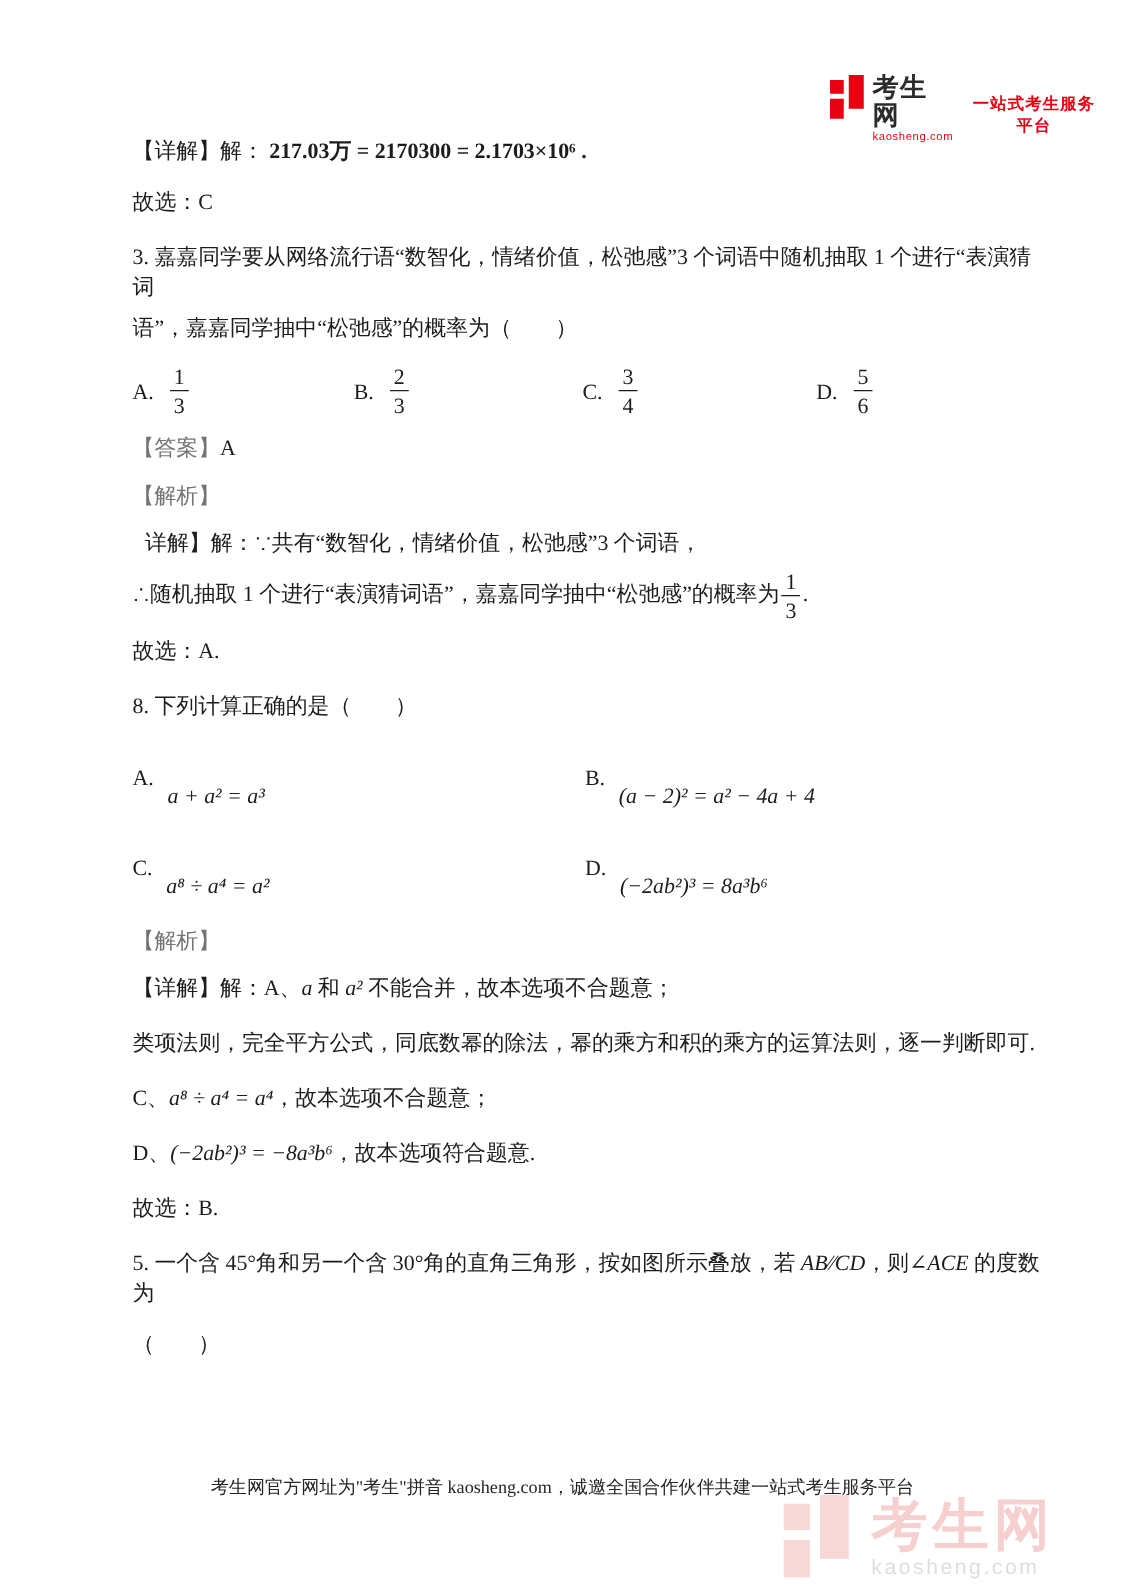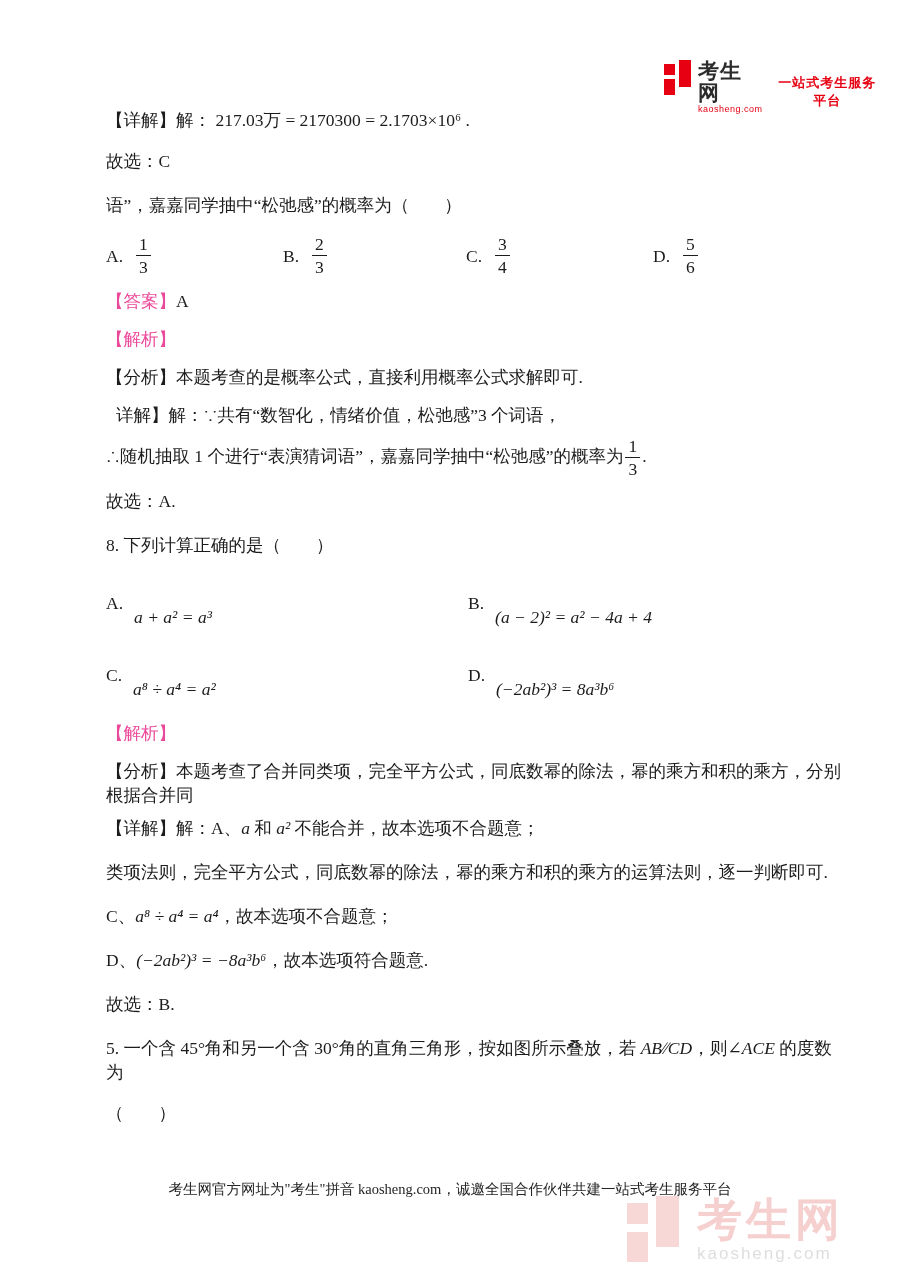--- a/index.html
+++ b/index.html
@@ -21,22 +21,22 @@
   .logo-textcol { margin-left:4px; }
   .logo-name { font-family:"Liberation Sans","DejaVu Sans",sans-serif; font-weight:bold; font-size:21px; line-height:22px; color:#2b2b2b; letter-spacing:1px; }
   .logo-domain { font-family:"Liberation Sans","DejaVu Sans",sans-serif; font-size:9px; color:#e60012; letter-spacing:0.5px; }
   .logo-tagline { margin:14px 0 0 10px; font-family:"Liberation Sans","DejaVu Sans",sans-serif; font-weight:bold; font-size:13px; color:#e60012; letter-spacing:1px;text-align:center; }
 
   
   .content { position:absolute; left:88px; top:108px; width:736px; font-size:17.5px; line-height:24px; }
   .content p { margin:0 0 14px; }
   .txt { font-style:normal; }
   .math { font-family:"Liberation Serif","DejaVu Serif",serif; font-style:italic;margin-top:28px; }
-  .mnum { font-family:"Liberation Serif","DejaVu Serif",serif; font-style:normal; }
-  .blue { color:#ec4899; }
+  .mnum { font-family:"Liberation Serif","DejaVu Serif",serif; font-style:normal;font-weight:bold; }
+  .blue { color:#737373; }
   .indent { padding-left:10px; }
 
   .frac { display:inline-flex; flex-direction:column; vertical-align:middle; text-align:center; line-height:1.15; font-style:normal; margin:0 2px; }
   .frac .num { display:block; border-bottom:1.4px solid #1c1c1c; padding:0 3px 1px; }
   .frac .den { display:block; padding-top:1px; }
 
   .opt-row3 { display:grid; grid-template-columns:177px 183px 187px 1fr; align-items:center; margin:0 0 12px; }
   .opt { display:inline-flex; align-items:center; }
   .opt .opt-label { margin-right:11px; }
 
@@ -78,20 +78,21 @@
   </div>
 
   <div class="content">
 
     <p class="gap-md">
       <span class="txt">【详解】解：</span>
       <span class="mnum">217.03万 = 2170300 = 2.1703×10⁶ .</span>
     </p>
     <p class="gap-lg">故选：C</p>
 
+    <p class="gap-sm">3. 嘉嘉同学要从网络流行语“数智化，情绪价值，松弛感”3 个词语中随机抽取 1 个进行“表演猜词</p>
     <p class="gap-md">语”，嘉嘉同学抽中“松弛感”的概率为（　　）</p>
 
     <div class="opt-row3">
       <span class="opt">
         <span class="opt-label">A.</span>
         <span class="frac">
           <span class="num">1</span>
           <span class="den">3</span>
         </span>
       </span>
@@ -115,23 +116,20 @@
           <span class="num">5</span>
           <span class="den">6</span>
         </span>
       </span>
     </div>
 
     <p>
       <span class="blue">【答案】</span><span class="txt">A</span>
     </p>
     <p class="blue">【解析】</p>
-    <p>
-      <span class="txt">【分析】</span><span class="txt">本题考查的是概率公式，直接利用概率公式求解即可.</span>
-    </p>
     <p class="indent gap-sm">详解】解：∵共有“数智化，情绪价值，松弛感”3 个词语，</p>
     <p class="gap-sm">
       <span class="txt">∴随机抽取 1 个进行“表演猜词语”，嘉嘉同学抽中“松弛感”的概率为</span><span class="frac">
           <span class="num">1</span>
           <span class="den">3</span>
         </span><span class="txt">.</span>
     </p>
     <p class="gap-lg">故选：A.</p>
 
     <p class="gap-lg">8. 下列计算正确的是（　　）</p>
@@ -151,23 +149,20 @@
         <span class="opt-label">C.</span>
         <span class="math">a⁸ ÷ a⁴ = a²</span>
       </span>
       <span class="opt">
         <span class="opt-label">D.</span>
         <span class="math">(−2ab²)³ = 8a³b⁶</span>
       </span>
     </div>
 
     <p class="blue">【解析】</p>
-    <p class="gap-sm">
-      <span class="txt">【分析】</span><span class="txt">本题考查了合并同类项，完全平方公式，同底数幂的除法，幂的乘方和积的乘方，分别根据合并同</span>
-    </p>
     <p class="gap-lg">
       <span class="txt">【详解】解：A、</span><span class="math">a</span><span class="txt"> 和 </span><span class="math">a²</span><span class="txt"> 不能合并，故本选项不合题意；</span>
     </p>
 
     <p class="gap-lg">类项法则，完全平方公式，同底数幂的除法，幂的乘方和积的乘方的运算法则，逐一判断即可.</p>
     <p class="gap-lg">
       <span class="txt">C、</span><span class="math">a⁸ ÷ a⁴ = a⁴</span><span class="txt">，故本选项不合题意；</span>
     </p>
     <p class="gap-lg">
       <span class="txt">D、</span><span class="math">(−2ab²)³ = −8a³b⁶</span><span class="txt">，故本选项符合题意.</span>

